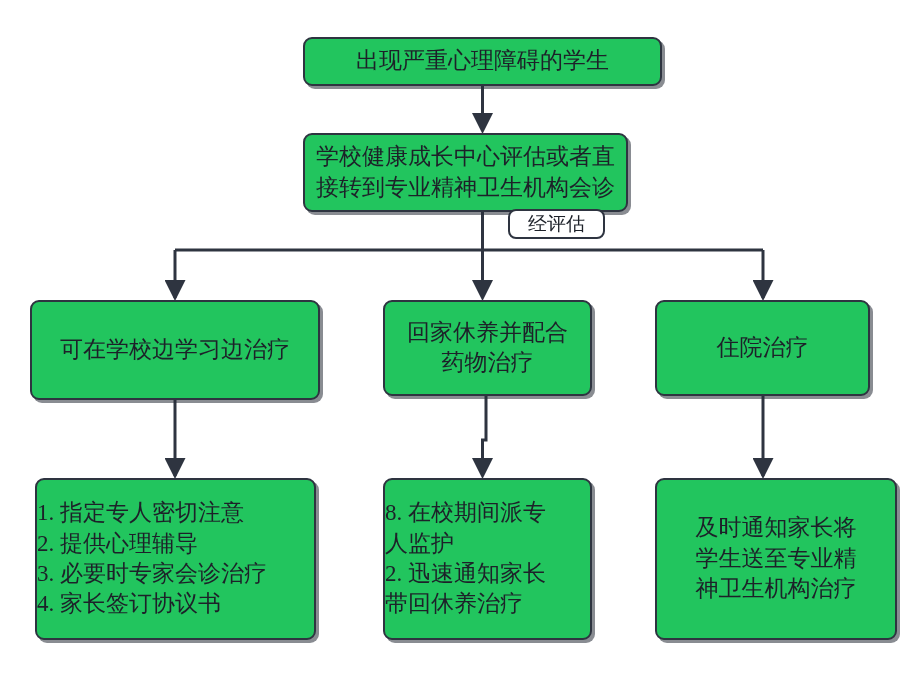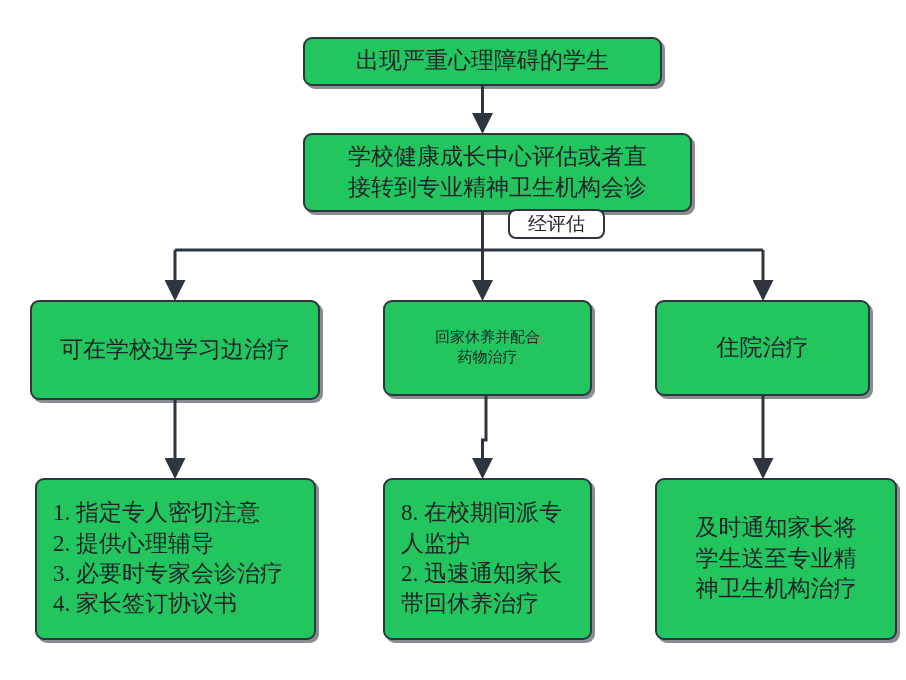--- a/index.html
+++ b/index.html
@@ -43,42 +43,42 @@
   .node .txt {
     display: block;
     width: 100%;
     white-space: pre-line;
   }
   .node.align-left {
     justify-content: flex-start;
   }
   .node.align-left .txt {
     text-align: left;
-    padding-left: 16px;
+    padding-left: 0;
   }
   .edge-label {
     position: absolute;
     box-sizing: border-box;
     background: #ffffff;
     border: 2.2px solid #2e3440;
     border-radius: 8px;
     display: flex;
     align-items: center;
     justify-content: center;
     color: #1d2129;
     z-index: 3;
   }
 
   
   #n-root      { left: 303px; top: 37px;  width: 359px; height: 49px;  font-size: 23px; }
-  #n-assess    { left: 303px; top: 133px; width: 389px; height: 79px;  font-size: 23px; text-align: center; }
+  #n-assess    { left: 303px; top: 133px; width: 325px; height: 79px;  font-size: 23px; text-align: center; }
   #lbl-assess  { left: 508px; top: 209px; width: 97px;  height: 30px;  font-size: 19px; }
 
   #n-school    { left: 30px;  top: 300px; width: 290px; height: 100px;  font-size: 23px; }
-  #n-home      { left: 383px; top: 300px; width: 209px; height: 96px;  font-size: 15px; }
+  #n-home      { left: 383px; top: 300px; width: 209px; height: 96px;  font-size: 23px; }
   #n-hospital  { left: 655px; top: 300px; width: 215px; height: 96px;  font-size: 23px; }
 
   #n-school-d  { left: 35px;  top: 478px; width: 281px; height: 162px; font-size: 23px; }
   #n-home-d    { left: 383px; top: 478px; width: 209px; height: 162px; font-size: 23px; }
   #n-hosp-d    { left: 655px; top: 478px; width: 242px; height: 162px; font-size: 23px; }
 </style>
 </head>
 <body>
 
 <div id="canvas">

